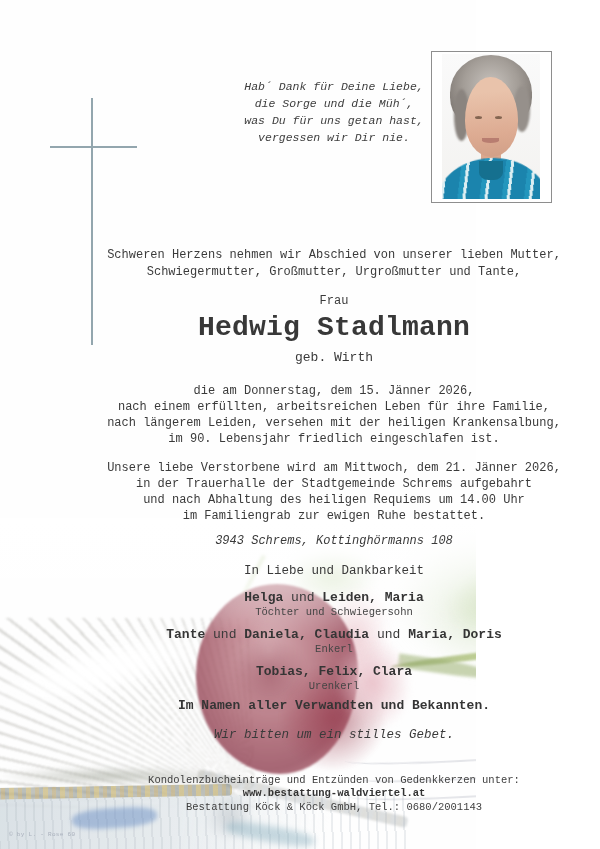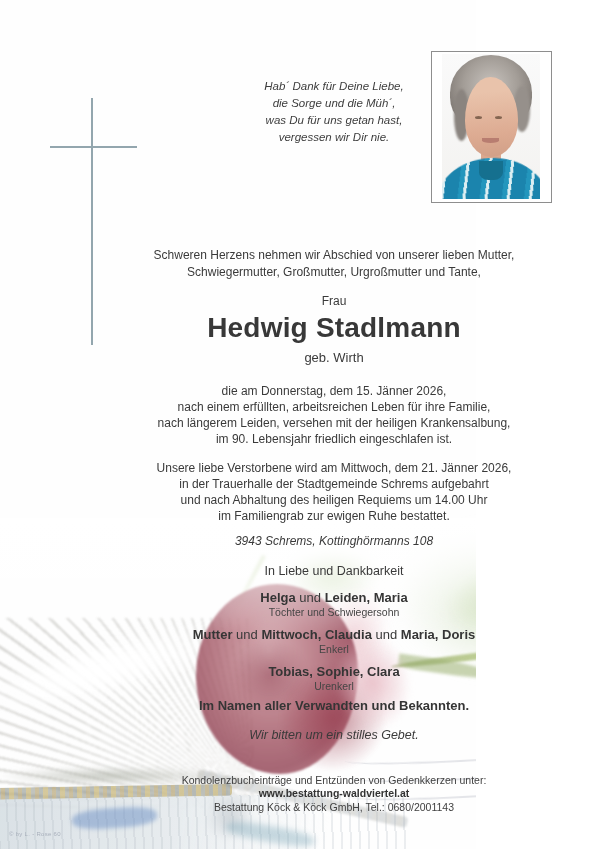--- a/index.html
+++ b/index.html
@@ -4,21 +4,21 @@
 <style>
   html,body{margin:0;padding:0;}
   body{
     width:600px;height:849px;
     background:#ffffff;
     font-family:"Liberation Sans", sans-serif;
     color:#3a3a3a;
     position:relative;
     overflow:hidden;
   }
-  .page{position:absolute;inset:0;width:476px;height:849px;background:#fefefe;}
+  .page{position:absolute;inset:0;width:476px;height:849px;background:#fefefe;font-family:Liberation Mono, monospace;}
 
   
   .bg{position:absolute;inset:0;z-index:0;overflow:hidden;}
   .bg div{position:absolute;}
   .leaf-wash-1{left:395px;top:525px;width:215px;height:150px;border-radius:50%;
     background:radial-gradient(ellipse at 50% 50%, #d9e6cb 0%, rgba(217,230,203,0) 70%);filter:blur(9px);}
   .leaf-wash-2{left:490px;top:470px;width:120px;height:190px;border-radius:50%;
     background:radial-gradient(ellipse at 50% 50%, #e3ecda 0%, rgba(227,236,218,0) 70%);filter:blur(11px);}
   .leaf-dark{left:440px;top:560px;width:140px;height:70px;border-radius:50%;transform:rotate(-15deg);
     background:radial-gradient(ellipse at 50% 50%, #c3d6a8 0%, rgba(195,214,168,0) 70%);filter:blur(6px);}
@@ -206,23 +206,23 @@
     <div>und nach Abhaltung des heiligen Requiems um 14.00 Uhr</div>
     <div>im Familiengrab zur ewigen Ruhe bestattet.</div>
   </div>
 
   <div class="tb address">3943 Schrems, Kottinghörmanns 108</div>
   <div class="tb gratitude">In Liebe und Dankbarkeit</div>
 
   <div class="tb family">
     <div class="fam-names"><b>Helga</b><span> und </span><b>Leiden, Maria</b></div>
     <div class="fam-rel">Töchter und Schwiegersohn</div>
-    <div class="fam-names"><b>Mutter</b><span> und </span><b>Mittwoch, Claudia</b><span> und </span><b>Maria, Doris</b></div>
+    <div class="fam-names"><b>Tante</b><span> und </span><b>Daniela, Claudia</b><span> und </span><b>Maria, Doris</b></div>
     <div class="fam-rel">Enkerl</div>
-    <div class="fam-names"><b>Tobias, Sophie, Clara</b></div>
+    <div class="fam-names"><b>Tobias, Felix, Clara</b></div>
     <div class="fam-rel">Urenkerl</div>
   </div>
 
   <div class="tb closing">Im Namen aller Verwandten und Bekannten.</div>
   <div class="tb prayer">Wir bitten um ein stilles Gebet.</div>
 
   <div class="tb footer">
     <div>Kondolenzbucheinträge und Entzünden von Gedenkkerzen unter:</div>
     <div class="site">www.bestattung-waldviertel.at</div>
     <div>Bestattung Köck &amp; Köck GmbH, Tel.: 0680/2001143</div>

